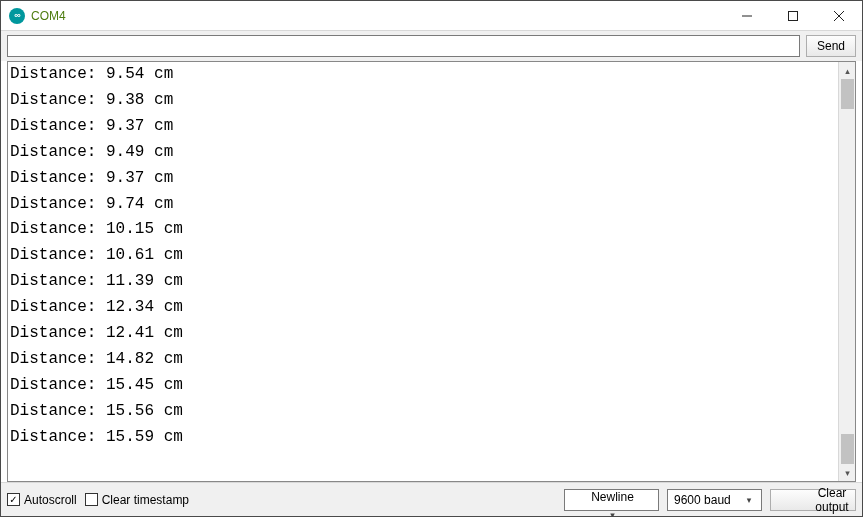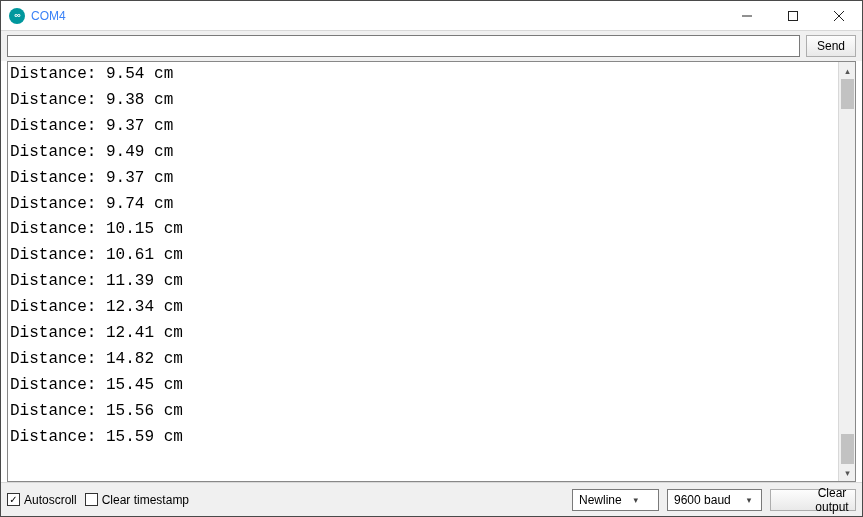--- a/index.html
+++ b/index.html
@@ -39,21 +39,21 @@
     color: #fff;
     font-size: 9px;
     font-weight: bold;
     line-height: 1;
     font-family: Arial, sans-serif;
     letter-spacing: -1px;
   }
   .titlebar .title {
     margin-left: 6px;
     font-size: 12px;
-    color: #3b82f6;
+    color: #4d7c0f;
     flex: 1;
   }
   .win-controls {
     display: flex; height: 100%;
   }
   .win-btn {
     width: 46px; height: 100%;
     display: flex; align-items: center; justify-content: center;
     font-family: Arial, sans-serif;
     font-size: 11px;
@@ -168,21 +168,21 @@
     display: inline-flex;
     align-items: center;
     padding: 0 4px 0 6px;
     gap: 6px;
     position: relative;
   }
   .combo .arrow-down {
     width: 16px; text-align: center;
     font-size: 9px; color:#444;
   }
-  .combo.lineend { width: 87px; }
+  .combo.lineend { width: 95px; flex-direction: column; }
   .combo.baud { width: 95px; justify-content: space-between; }
   .clear-btn { width: 86px; padding-left: 48px; }
 </style>
 </head>
 <body>
 
 <div class="window">
 
   <div class="titlebar">
     <div class="app-icon">

